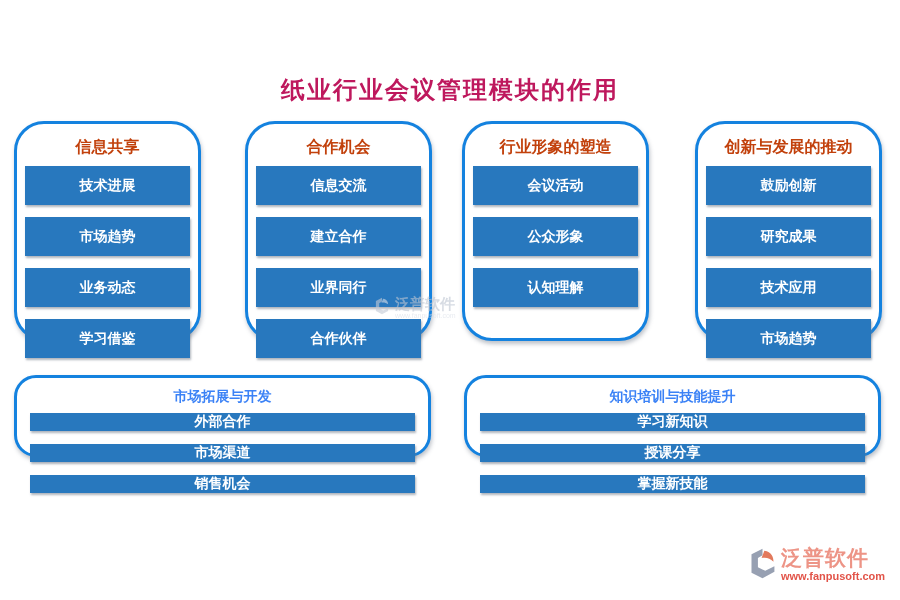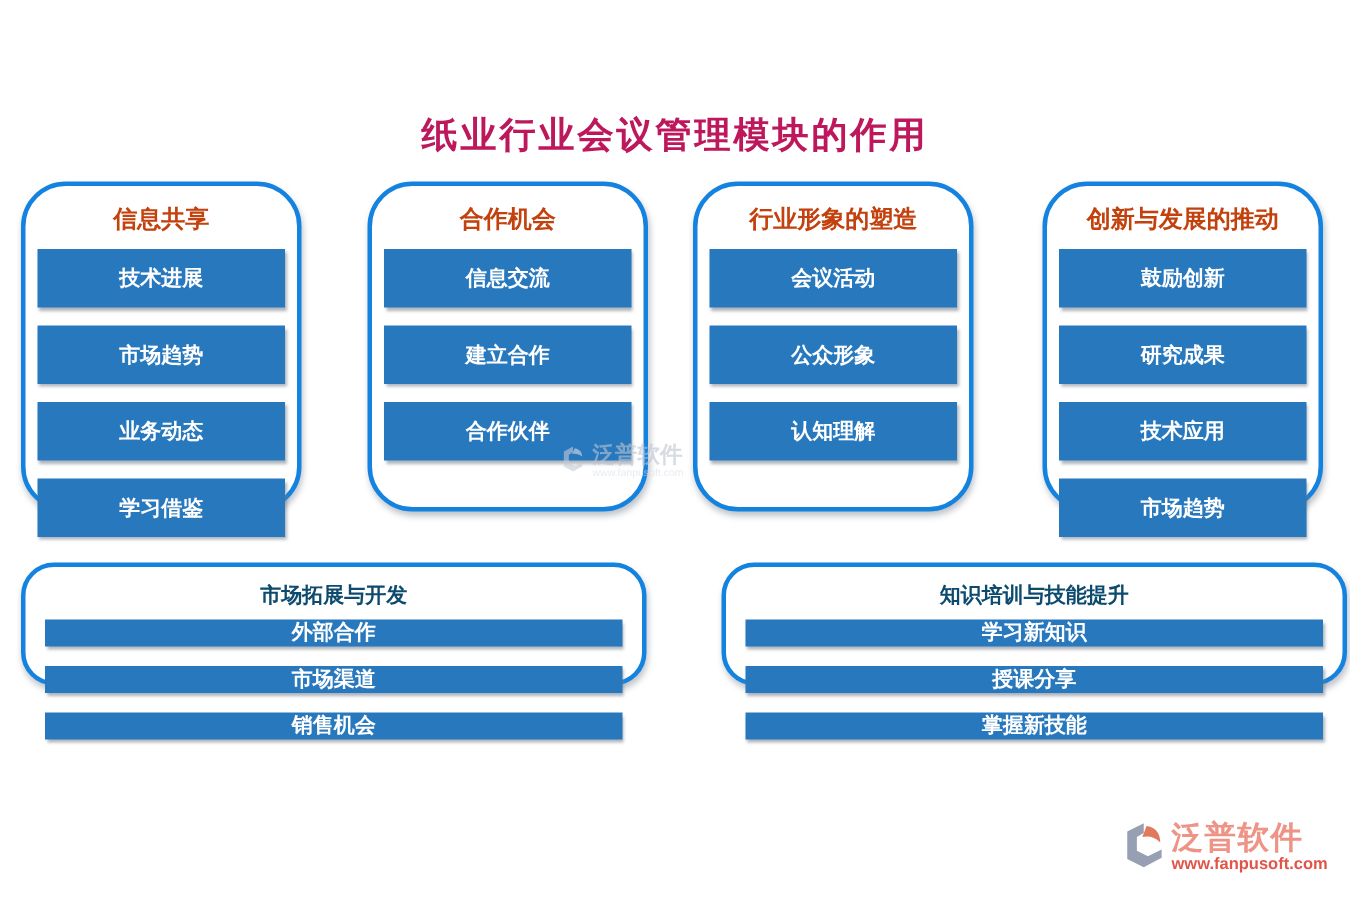--- a/index.html
+++ b/index.html
@@ -27,21 +27,21 @@
     font-weight:bold;font-size:14px;display:flex;align-items:center;justify-content:center;
     box-shadow:1px 2px 2px rgba(110,120,135,0.55);
   }
   .bottom-card{
     position:absolute;top:375px;height:82px;width:417px;background:#fff;
     border:3px solid #1482DF;border-radius:22px;box-sizing:border-box;
     box-shadow:1px 3px 4px rgba(110,120,135,0.45);
     padding-top:9px;
   }
   .bottom-title{
-    text-align:center;color:#0c4a6e;font-weight:bold;font-size:14px;height:19px;line-height:19px;
+    text-align:center;color:#3b82f6;font-weight:bold;font-size:14px;height:19px;line-height:19px;
   }
   .btn-row{display:flex;gap:13px;padding:7px 13px 0 13px;flex-direction:column;}
   .btn-row .btn{flex:1;height:33px;margin:0;}
   .watermark{
     position:absolute;left:372px;top:296px;display:flex;align-items:flex-start;gap:3px;
     opacity:0.6;pointer-events:none;
   }
   .watermark .wm-text{color:#BDC5D2;font-weight:bold;font-size:15px;line-height:16px;}
   .watermark .wm-url{color:#D9DEE7;font-size:7px;line-height:8px;}
   .brand{
@@ -63,20 +63,21 @@
   <div class="btn">技术进展</div>
   <div class="btn">市场趋势</div>
   <div class="btn">业务动态</div>
   <div class="btn">学习借鉴</div>
 </div>
 
 <div class="card" style="left:245px">
   <div class="card-title">合作机会</div>
   <div class="btn">信息交流</div>
   <div class="btn">建立合作</div>
+  <div class="btn">业界同行</div>
   <div class="btn">合作伙伴</div>
 </div>
 
 <div class="card" style="left:462px">
   <div class="card-title">行业形象的塑造</div>
   <div class="btn">会议活动</div>
   <div class="btn">公众形象</div>
   <div class="btn">认知理解</div>
 </div>
 
@@ -90,21 +91,21 @@
 
 <div class="bottom-card" style="left:14px">
   <div class="bottom-title">市场拓展与开发</div>
   <div class="btn-row">
     <div class="btn">外部合作</div>
     <div class="btn">市场渠道</div>
     <div class="btn">销售机会</div>
   </div>
 </div>
 
-<div class="bottom-card" style="left:481px">
+<div class="bottom-card" style="left:464px">
   <div class="bottom-title">知识培训与技能提升</div>
   <div class="btn-row">
     <div class="btn">学习新知识</div>
     <div class="btn">授课分享</div>
     <div class="btn">掌握新技能</div>
   </div>
 </div>
 
 <div class="watermark">
   <span>

